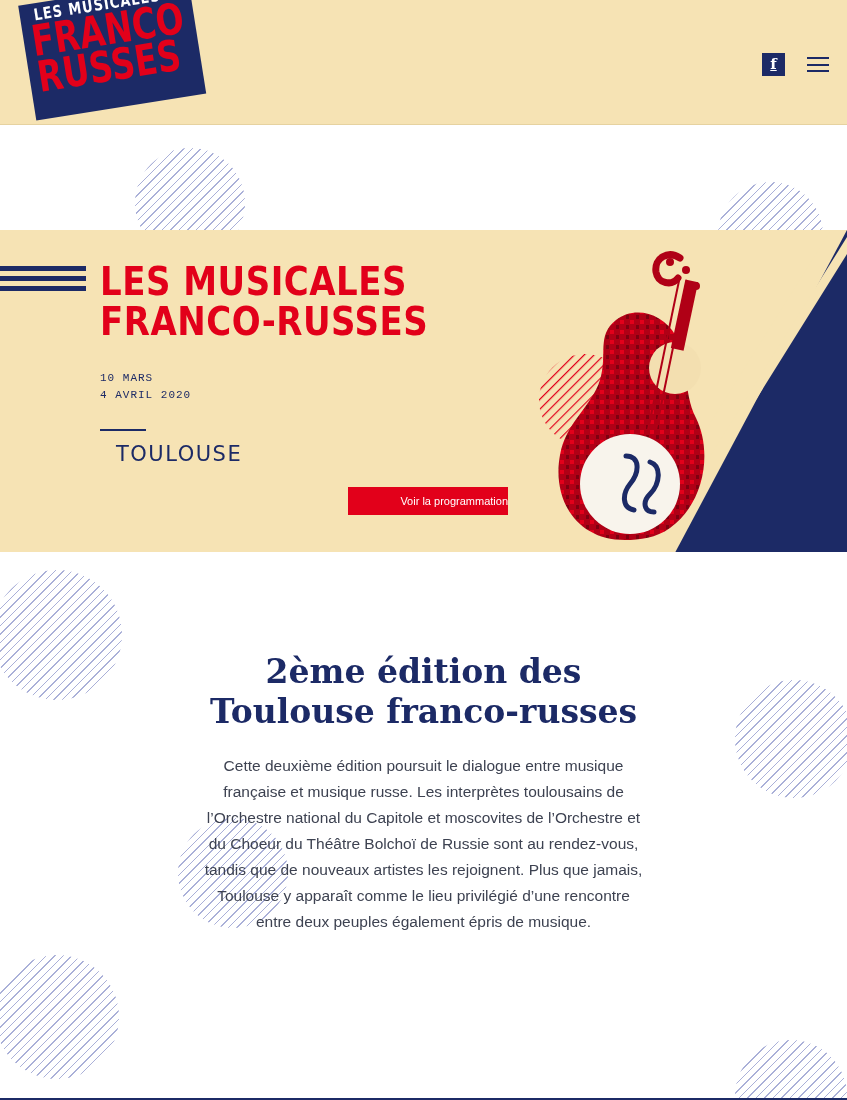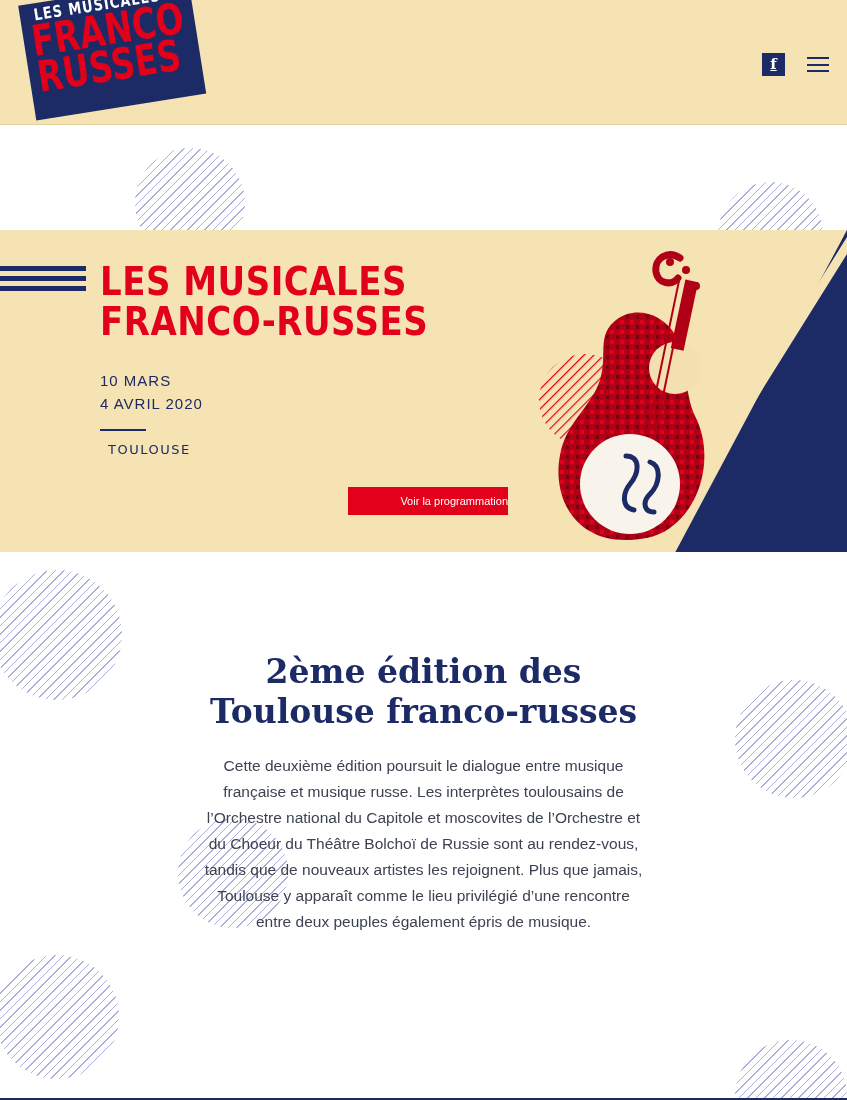--- a/index.html
+++ b/index.html
@@ -191,40 +191,40 @@
     transform-origin: left top;
   }
   .hero-title1 { top: 28px; }
   .hero-title2 { top: 68px; }
 
   .hero-dates {
     position: absolute;
     left: 100px;
     top: 140px;
     color: #1c2a66;
-    font-family: Liberation Sans, sans-serif;
-    font-size: 15px;
+    font-family: Liberation Mono, monospace;
+    font-size: 11px;
     letter-spacing: 1px;
     line-height: 1.5;
   }
   .hero-rule {
     position: absolute;
     left: 100px;
     top: 199px;
     width: 46px;
     height: 2px;
     background: #1c2a66;
   }
   .hero-city {
     position: absolute;
-    left: 108px;
+    left: 116px;
     top: 212px;
     color: #1c2a66;
     font-family: "DejaVu Sans", sans-serif;
-    font-size: 13px;
+    font-size: 21px;
     letter-spacing: 1.5px;
   }
   .prog-btn {
     position: absolute;
     left: 348px;
     top: 487px;
     width: 160px;
     height: 28px;
     background: #e2001a;
     color: #ffffff;

